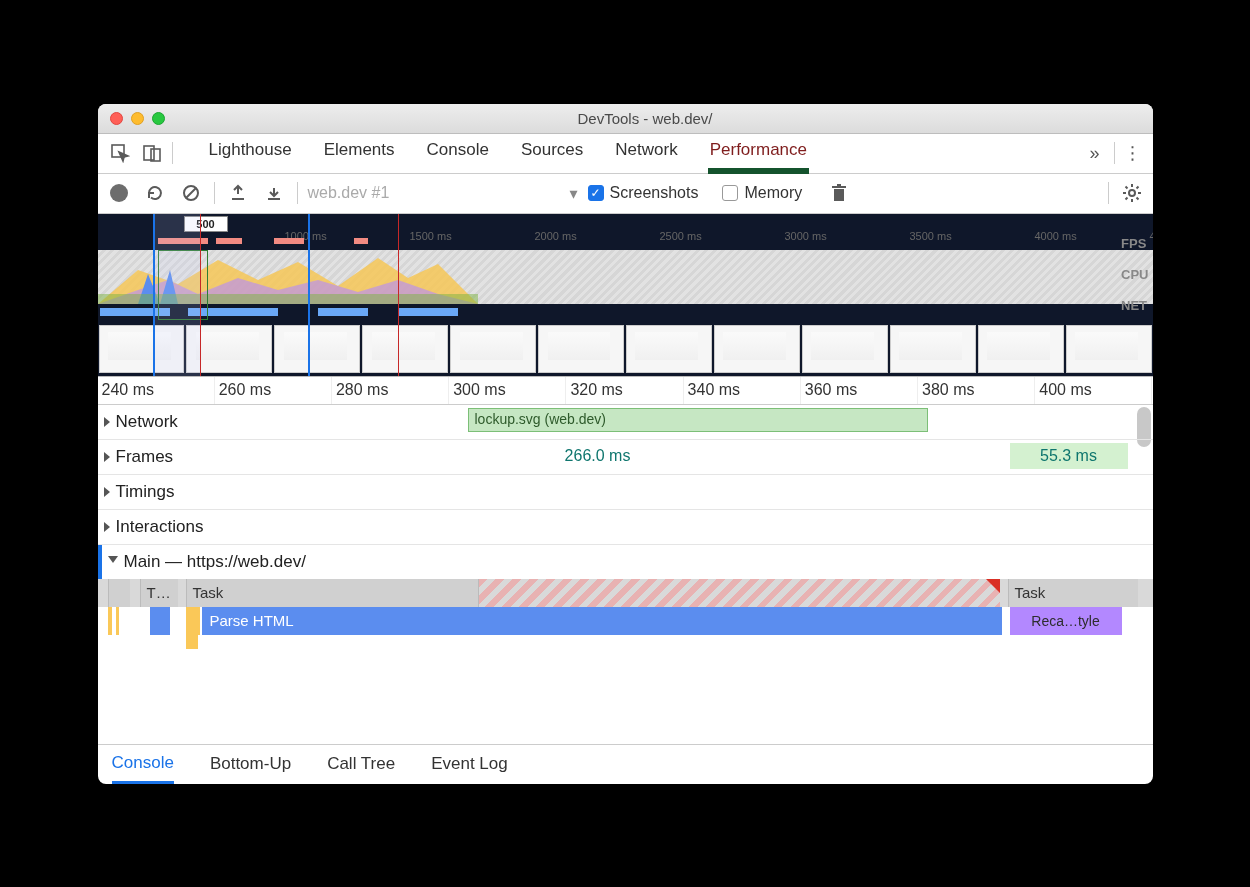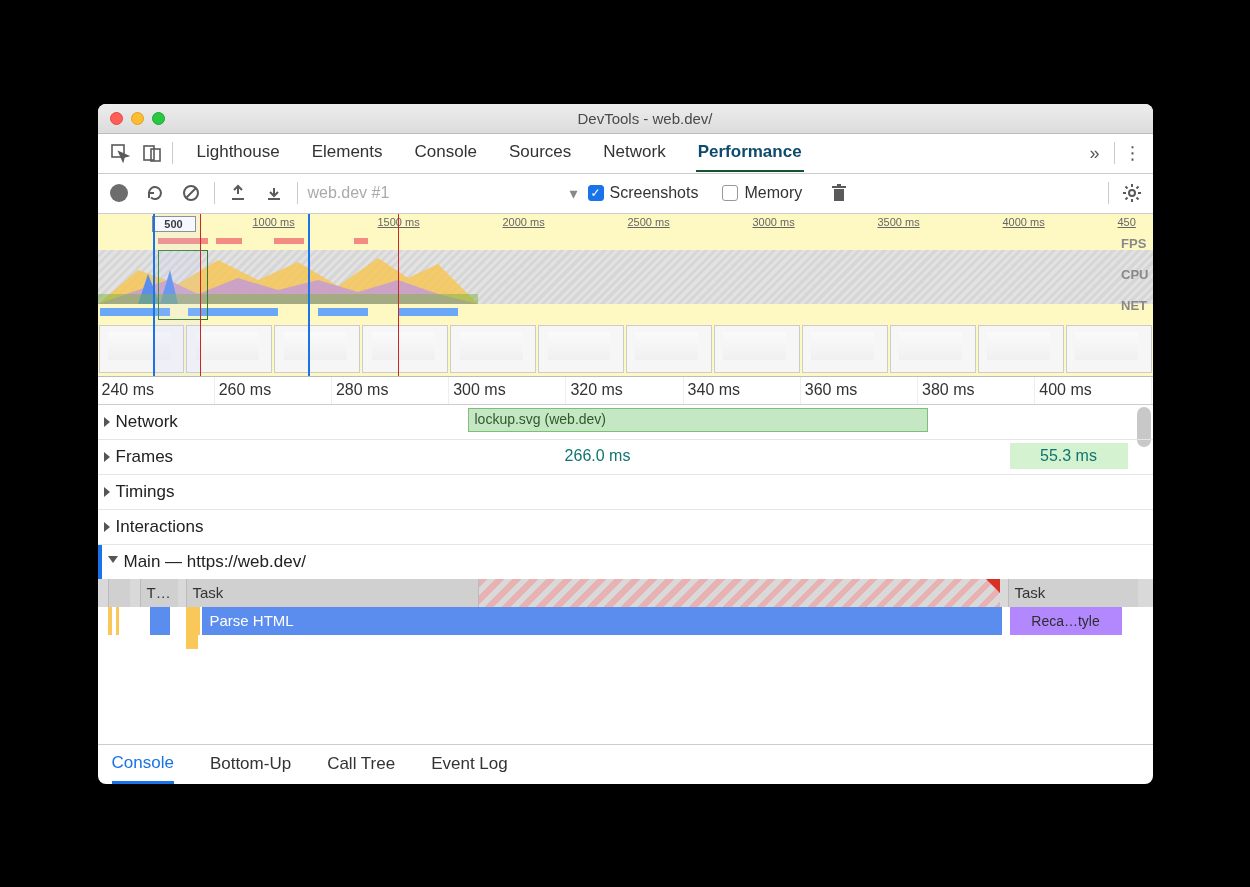--- a/index.html
+++ b/index.html
@@ -46,45 +46,45 @@
     border-bottom: 1px solid #ccc;
     display:flex;
     align-items:center;
     padding: 0 6px;
   }
   .tabstrip .iconbtn {
     width:32px; height:32px; display:flex; align-items:center; justify-content:center;
     color:#5a5a5a;
   }
   .tabstrip .divider { width:1px; height:22px; background:#ccc; margin:0 4px; }
-  .tabs { display:flex; gap: 28px; margin-left: 18px; font-size:17px; color:#333; flex:1; }
+  .tabs { display:flex; gap: 28px; margin-left: 30px; font-size:17px; color:#333; flex:1; }
   .tab { padding:8px 2px; cursor:pointer; }
-  .tab.active { color:#0c4a6e; border-bottom:2px solid #14532d;font-weight:bold; }
+  .tab.active { color:#7f1d1d; border-bottom:6px solid #14532d; }
   .more { width:30px; text-align:center; color:#555; font-size:18px; }
   .kebab { width:28px; text-align:center; color:#555; font-size:18px; }
 
   
   .toolbar {
     height:40px; border-bottom:1px solid #ccc;
     display:flex; align-items:center; padding:0 8px; gap:10px;
   }
   .tbtn { width:26px; height:26px; display:flex; align-items:center; justify-content:center; color:#5a5a5a; }
   .record { width:18px; height:18px; border-radius:50%; background:#6d6d6d; }
   .vsep { width:1px; height:22px; background:#ccc; }
   .rec-name { color:#aaa; font-size:16px; flex:0 0 auto; width:270px; display:flex; align-items:center; }
   .rec-name .caret { margin-left:auto; color:#888; }
   .chk { width:16px; height:16px; border:1px solid #999; border-radius:3px; display:inline-flex; align-items:center; justify-content:center; margin-right:6px; }
   .chk.checked { background:#1a73e8; border-color:#1a73e8; color:#fff; font-size:12px; }
   .opt { display:flex; align-items:center; font-size:16px; color:#333; margin-right:14px; }
   .spacer { flex:1; }
 
   
-  .overview { position:relative; height:163px; background:#fef9c3; border-bottom:1px solid #bbb; }
+  .overview { position:relative; height:163px; background:#0f172a; border-bottom:1px solid #bbb;padding-left:32px; }
   .ov-ruler { height:20px; position:relative; font-size:11px; color:#666; }
-  .ov-ruler .tick { position:absolute; top:2px;text-decoration:underline; }
+  .ov-ruler .tick { position:absolute; top:16px; }
   .ov-ruler .viewbox { position:absolute; top:2px; left:54px; width:44px; height:16px; background:#fff; border:1px solid #888; font-size:11px; text-align:center; line-height:14px; color:#222; font-weight:600; }
   .ov-fps { position:absolute; top:20px; left:0; right:0; height:16px; }
   .redbar { position:absolute; height:6px; background:#f28b82; top:4px; }
   .ov-cpu { position:absolute; top:36px; left:0; right:0; height:54px; background:repeating-linear-gradient(135deg,#e2e2e2,#e2e2e2 3px,#d6d6d6 3px,#d6d6d6 6px); overflow:hidden; }
   .ov-net { position:absolute; top:90px; left:0; right:0; height:16px; }
   .netseg { position:absolute; height:8px; top:4px; background:#6aa8f7; }
   .ov-labels { position:absolute; right:4px; top:22px; font-size:13px; color:#888; font-weight:700; display:flex; flex-direction:column; gap:16px; }
   .ov-thumbs { position:absolute; top:110px; left:0; right:0; height:50px; display:flex; }
   .thumb { flex:1; border:1px solid #ccc; margin:1px; background:#f6f6f6; position:relative; }
   .thumb::after{ content:""; position:absolute; left:10%; top:15%; width:75%; height:60%; background:linear-gradient(#fafafa,#f0f0f0); }

